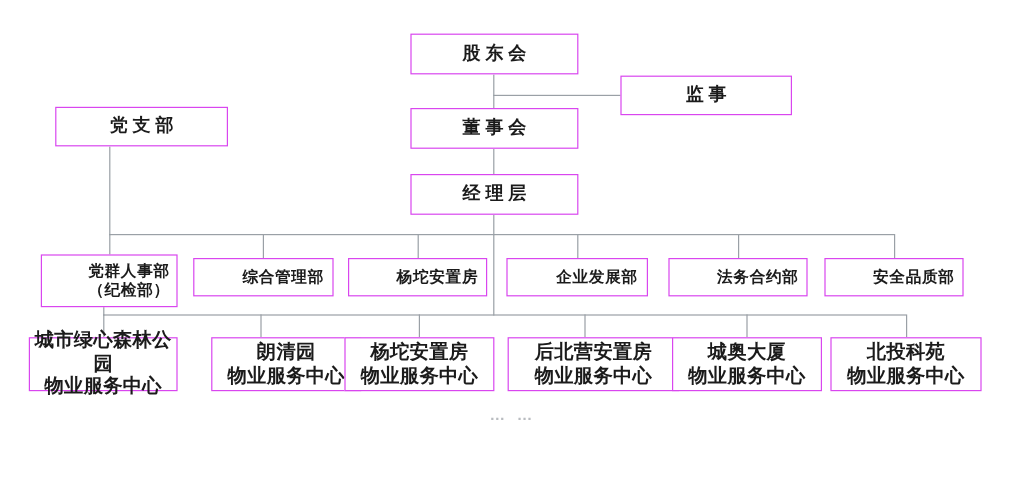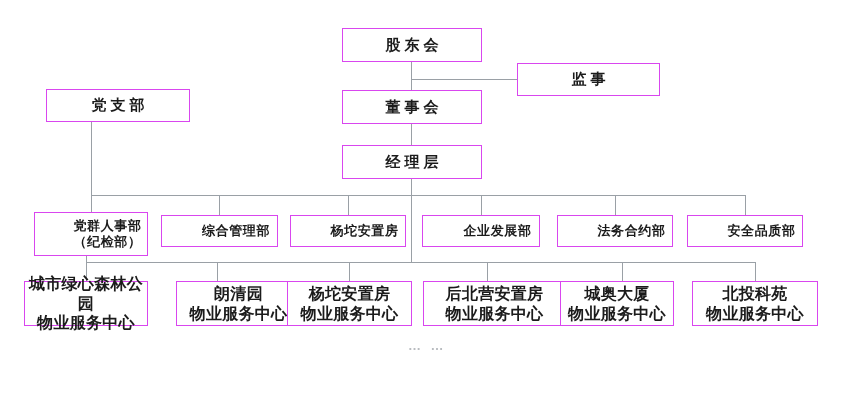--- a/index.html
+++ b/index.html
@@ -162,21 +162,21 @@
   <div class="node lvl-center" style="left:287px; top:281px; width:125px; height:45px;">
     <span class="node-text">杨坨安置房
 物业服务中心</span>
   </div>
 
   <div class="node lvl-center" style="left:423px; top:281px; width:143px; height:45px;">
     <span class="node-text">后北营安置房
 物业服务中心</span>
   </div>
 
-  <div class="node lvl-center" style="left:560px; top:281px; width:114px; height:45px;">
+  <div class="node lvl-center" style="left:560px; top:281px; width:125px; height:45px;">
     <span class="node-text">城奥大厦
 物业服务中心</span>
   </div>
 
   <div class="node lvl-center" style="left:692px; top:281px; width:126px; height:45px;">
     <span class="node-text">北投科苑
 物业服务中心</span>
   </div>
 
   <div class="ellipsis" style="left:408px; top:338px;">… …</div>

